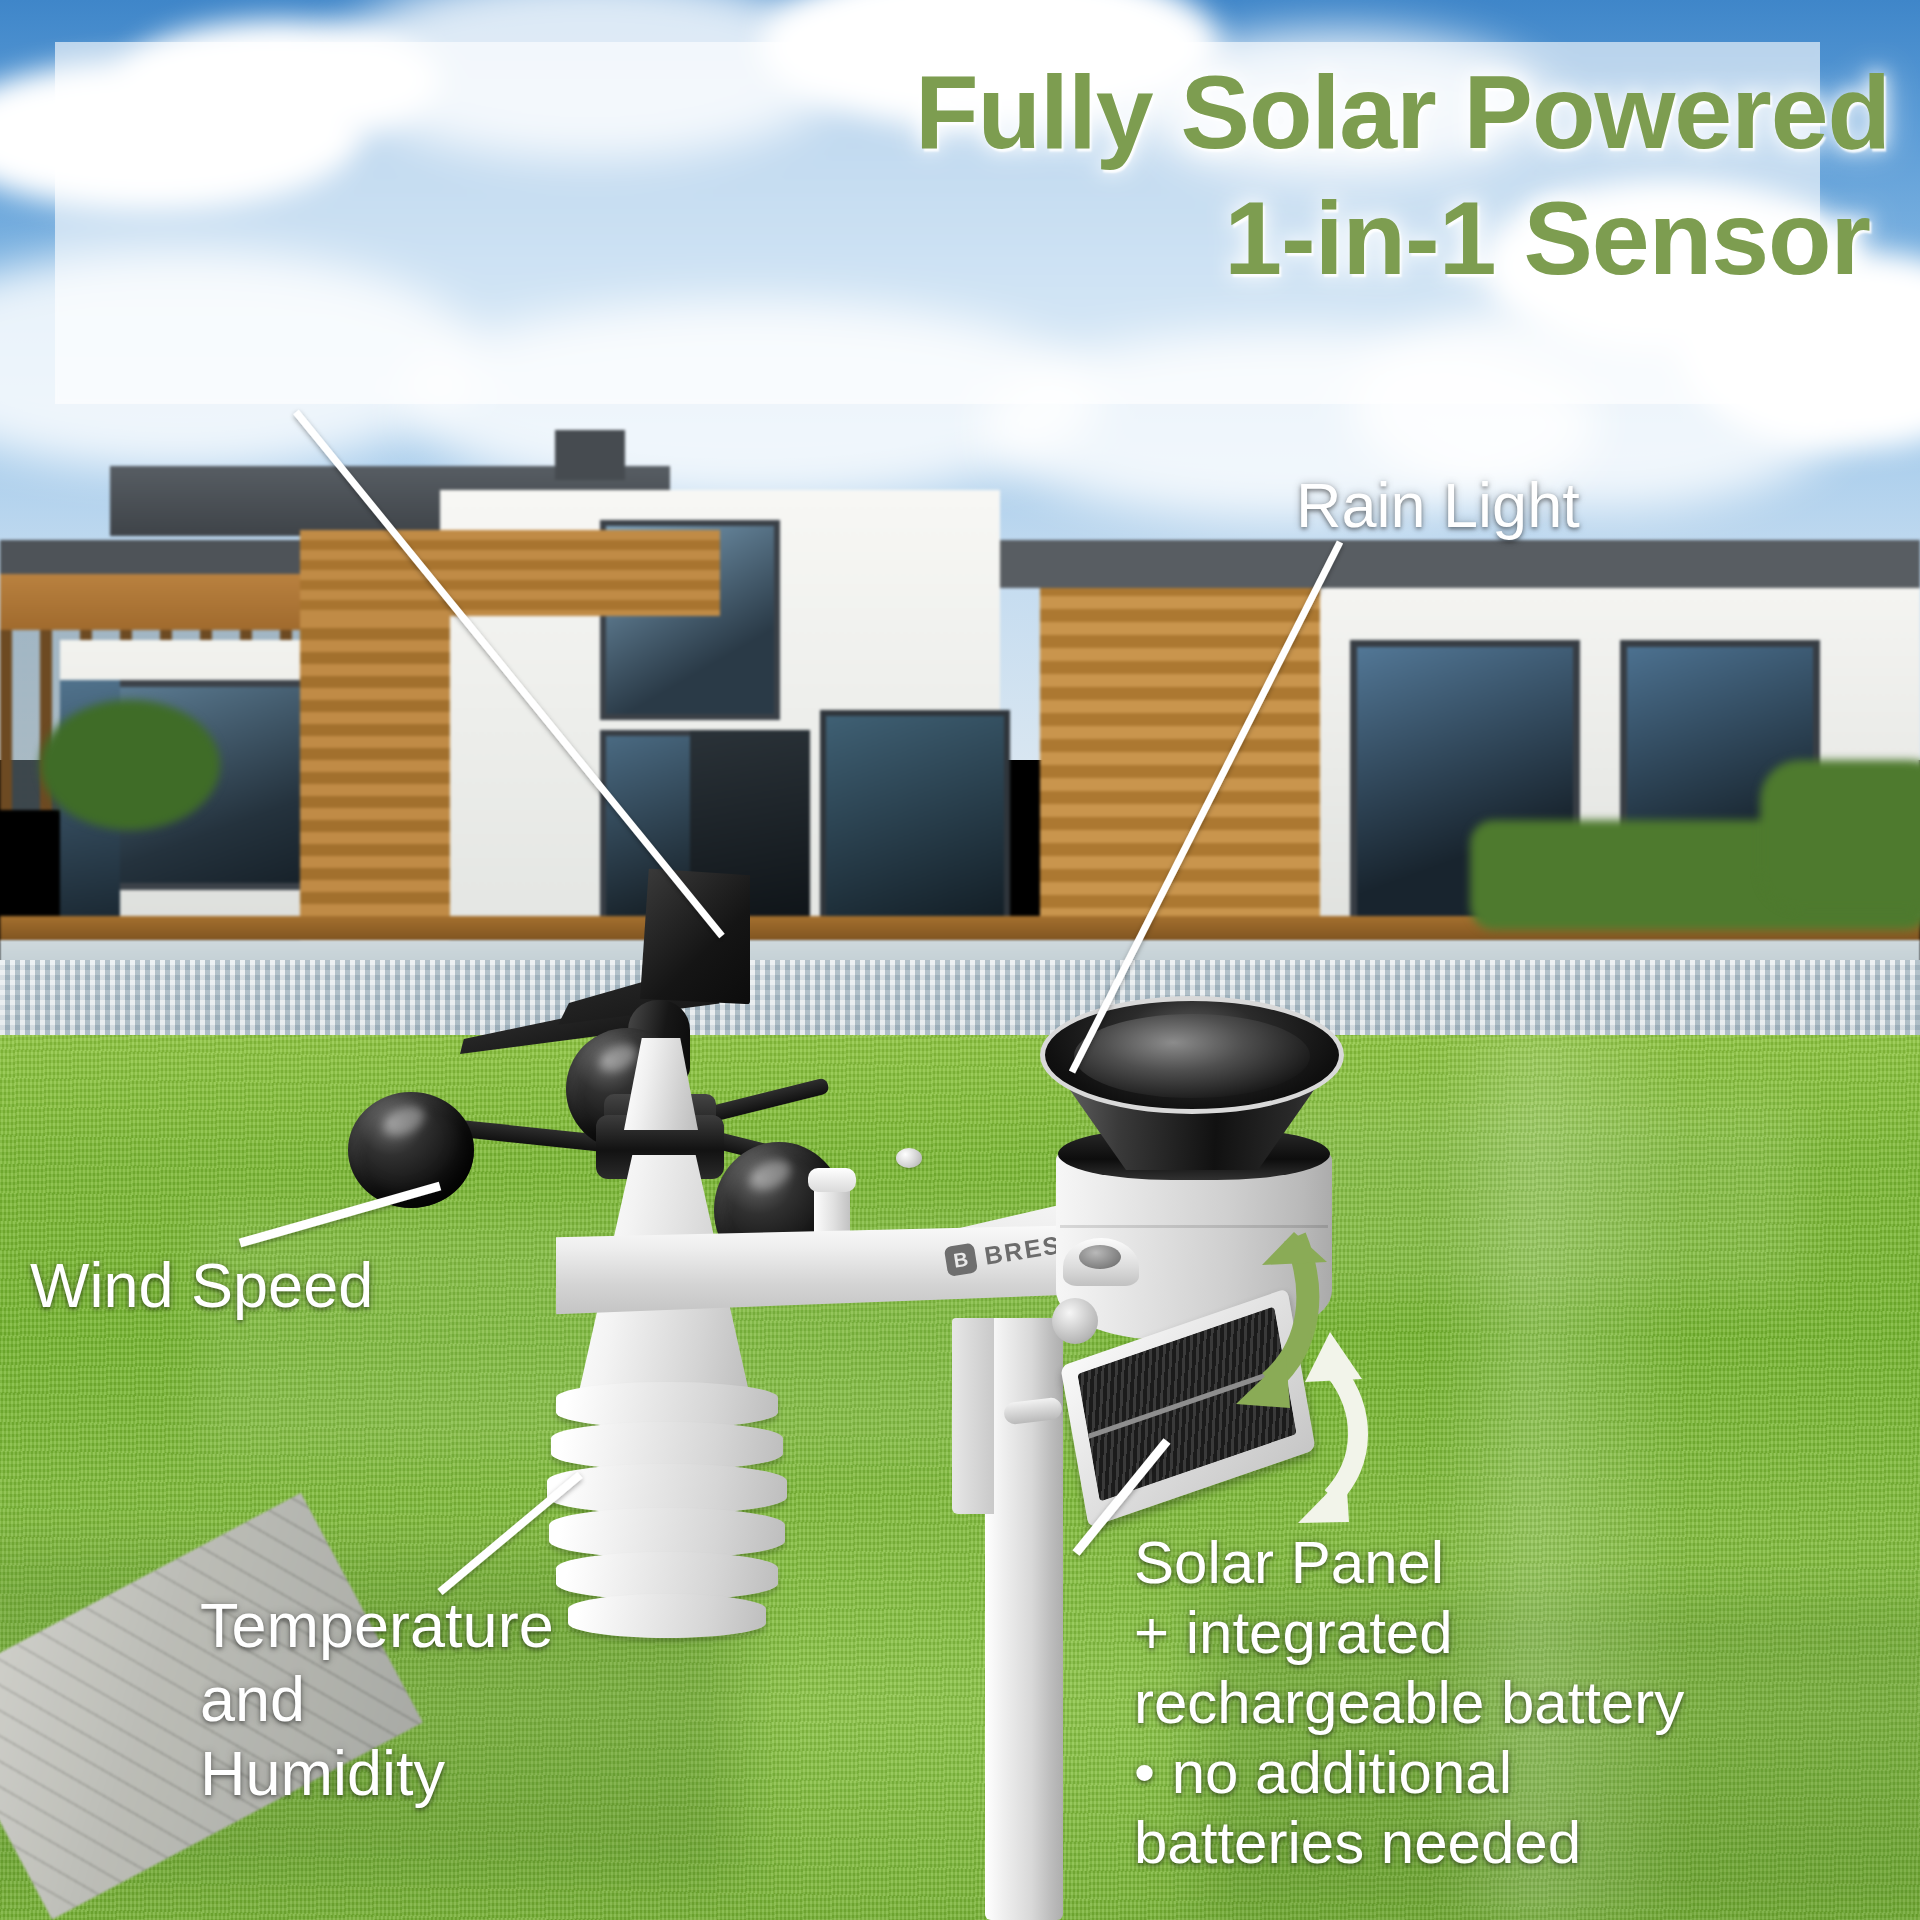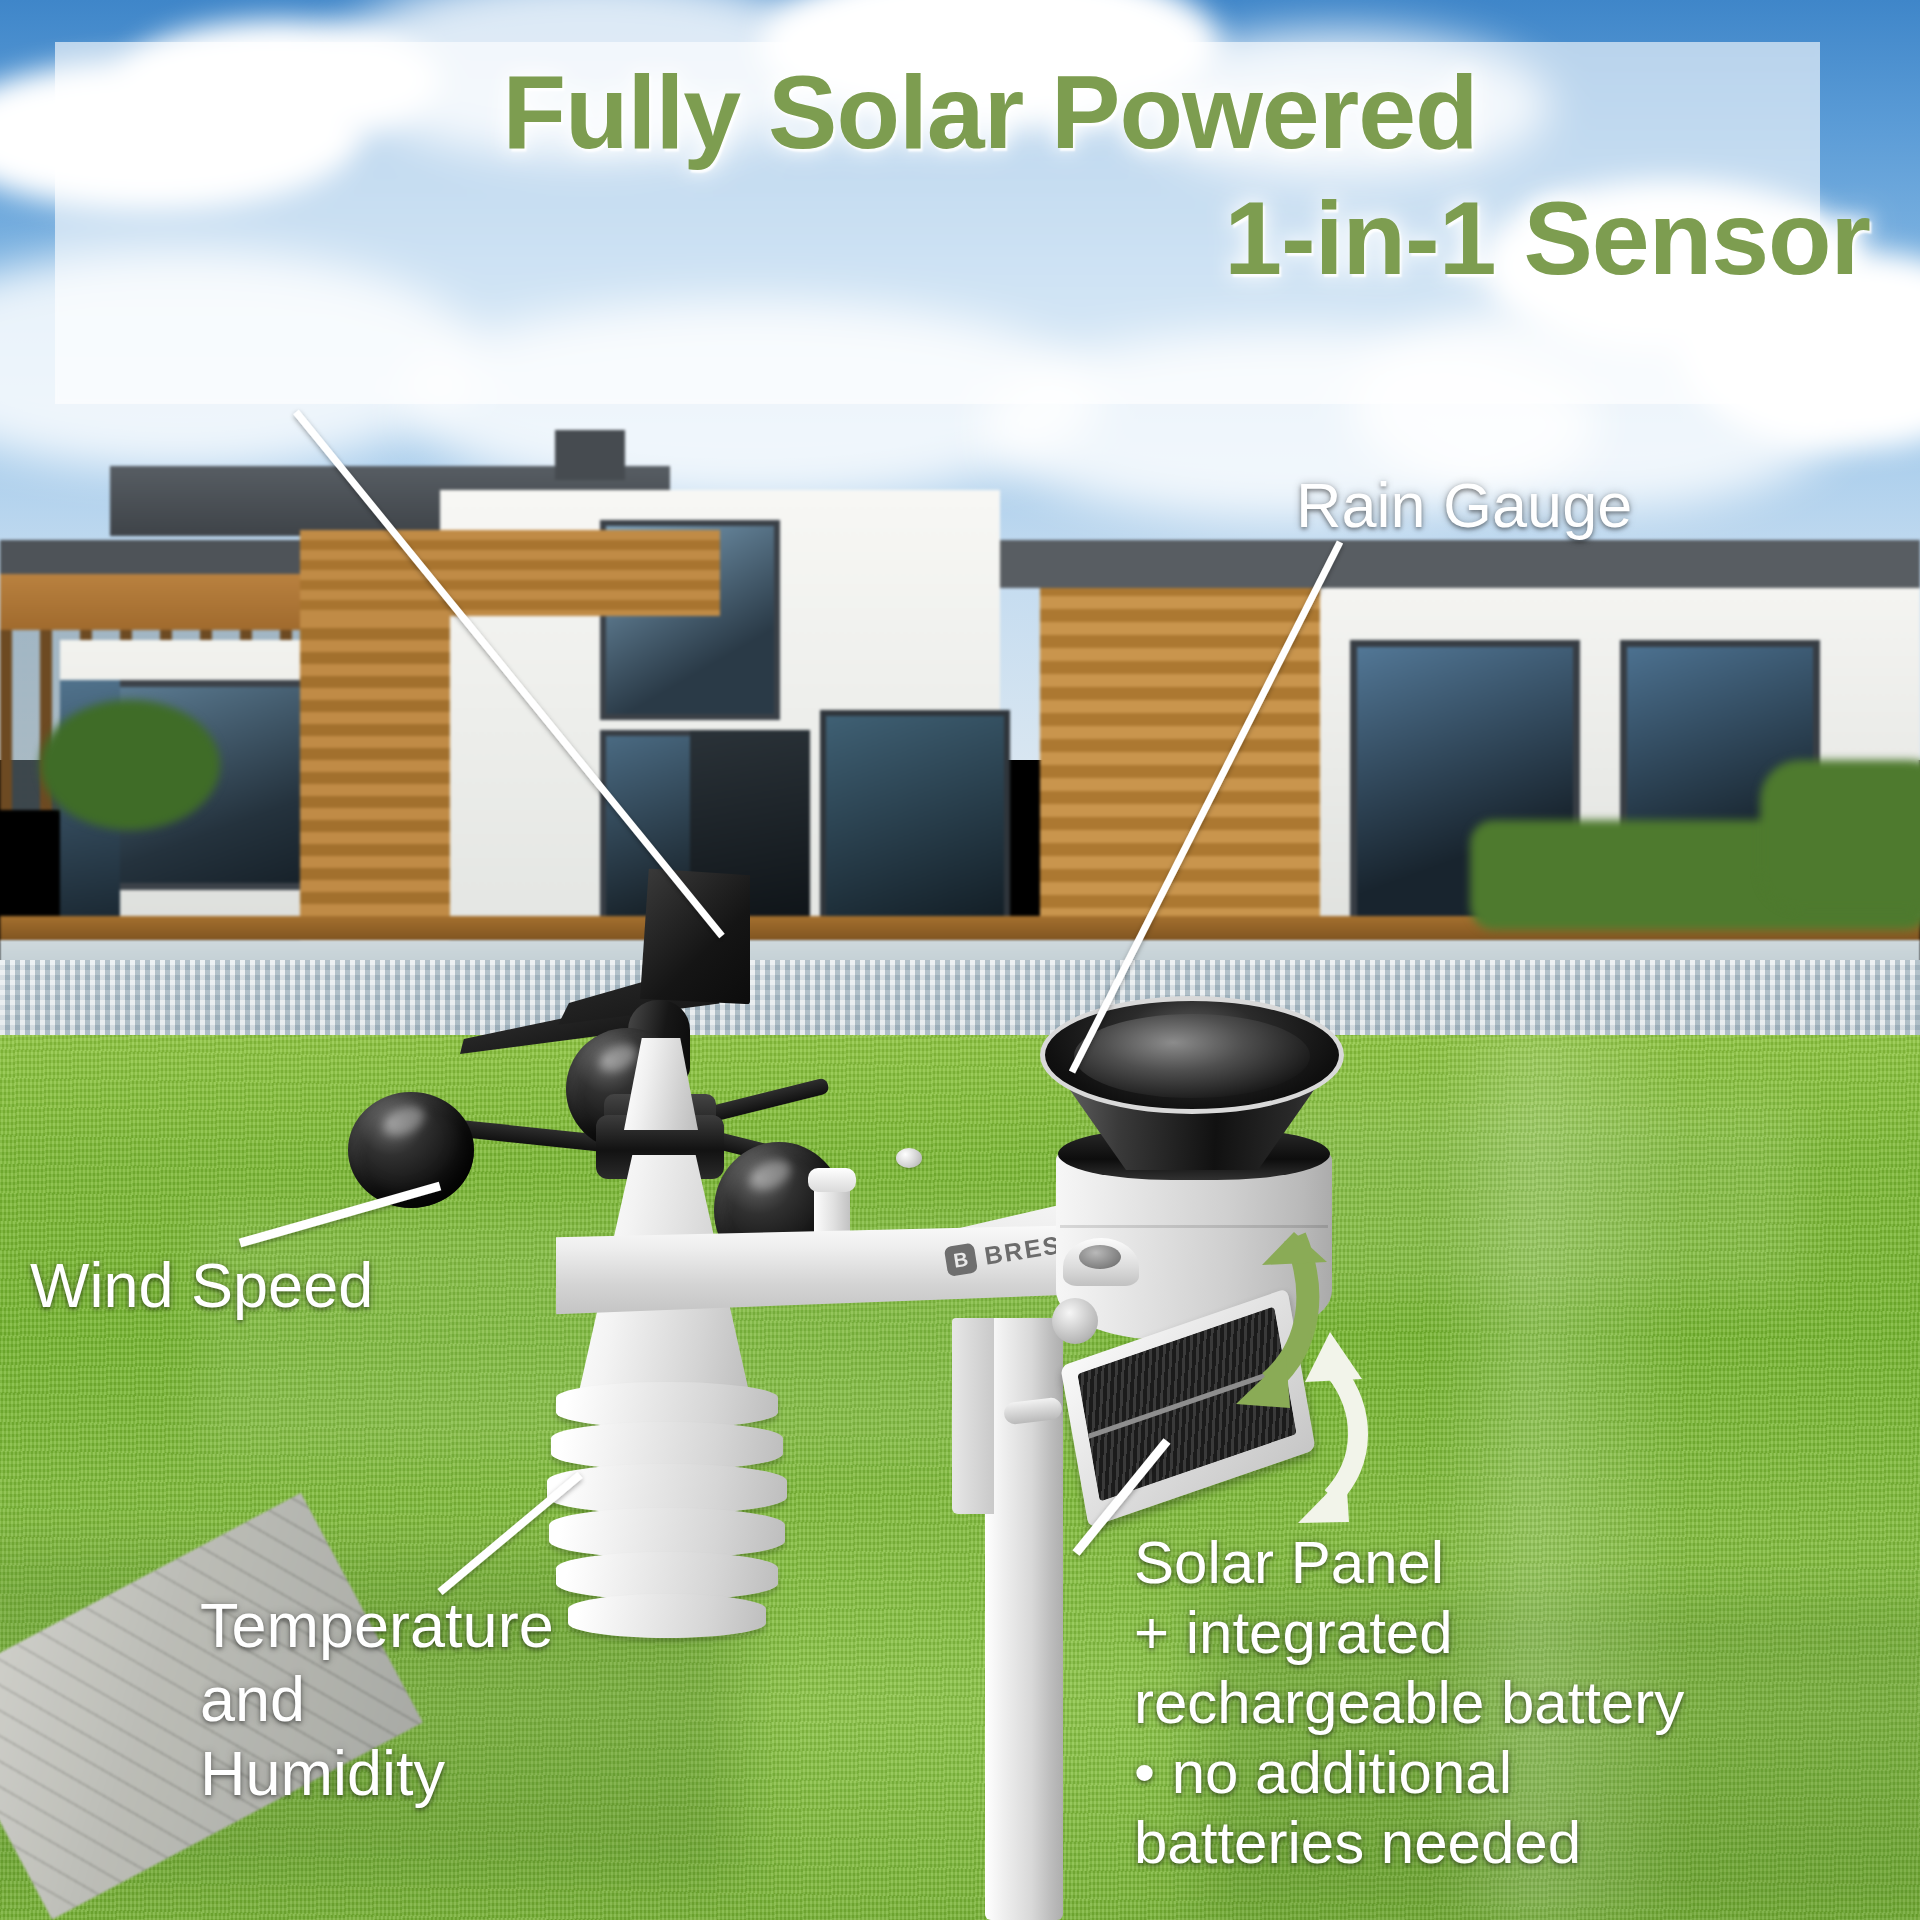--- a/index.html
+++ b/index.html
@@ -65,21 +65,21 @@
     position:absolute; left:55px; top:42px; width:1765px; height:362px;
     background:rgba(255,255,255,.62);
     backdrop-filter:blur(2px);
   }
   .headline {
     position:absolute; left:90px; top:56px; width:1800px;
     font-weight:bold; font-size:104px; line-height:112px; letter-spacing:-1px;
     color:#7d9d50;
     text-shadow:0 0 18px rgba(255,255,255,.95), 0 0 34px rgba(255,255,255,.85), 2px 3px 2px rgba(255,255,255,.9);
   }
-  .headline .l1 { display:block; text-align:center; }
+  .headline .l1 { display:block; text-align:right; }
   .headline .l2 { display:block; text-align:right; padding-right:20px; margin-top:14px; }
 
   
   .label {
     position:absolute; color:#ffffff; font-size:63px; line-height:74px; font-weight:normal;
     text-shadow:0 2px 4px rgba(0,0,0,.45), 0 0 10px rgba(0,0,0,.22);
     white-space:pre-line;
   }
   .label.small { font-size:60px; line-height:70px; }
 
@@ -409,21 +409,21 @@
     <line x1="1167" y1="1441" x2="1076" y2="1553" stroke="#ffffff" stroke-width="9" filter="url(#lineshadow)"></line>
   </svg>
 
   <div class="banner"></div>
   <div class="headline">
     <span class="l1">Fully Solar Powered</span>
     <span class="l2">1-in-1 Sensor</span>
   </div>
 
 
-  <div class="label" style="left:1296px; top:468px;">Rain Gauge</div>
+  <div class="label" style="left:1296px; top:468px;">Rain Light</div>
 
   <div class="label" style="left:30px; top:1248px;">Wind Speed</div>
 
 
   <div class="label" style="left:200px; top:1588px;">Temperature
 and
 Humidity</div>
 
   <div class="label small" style="left:1134px; top:1528px; width:790px;">Solar Panel
 + integrated

